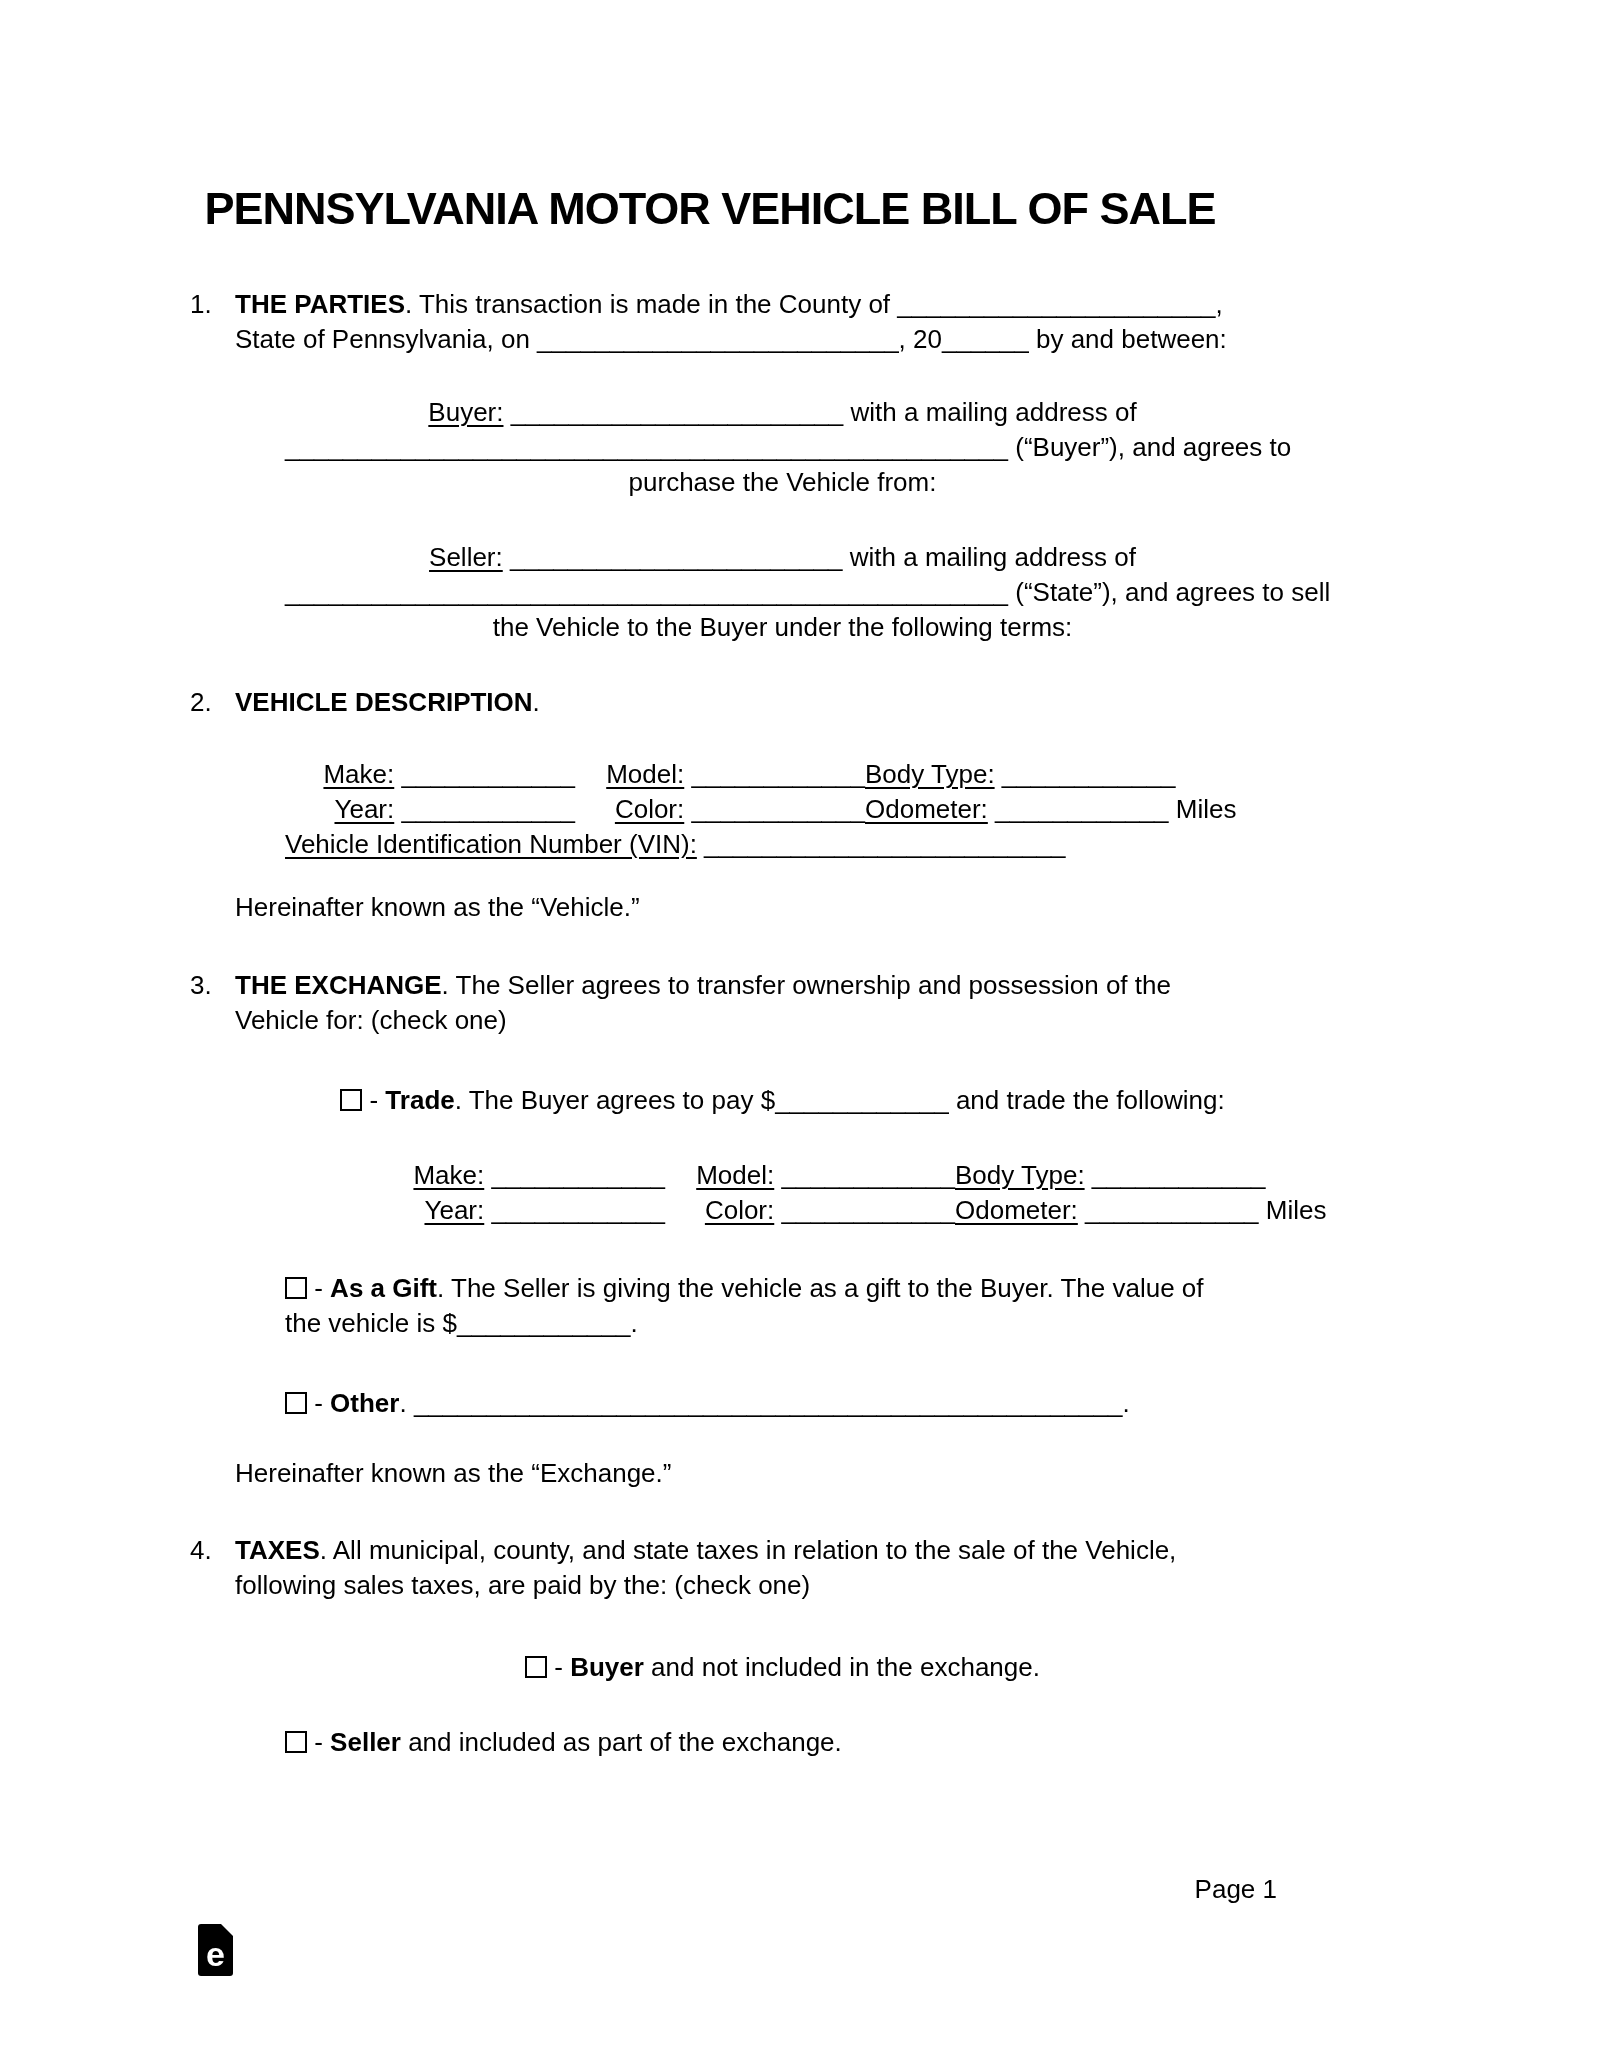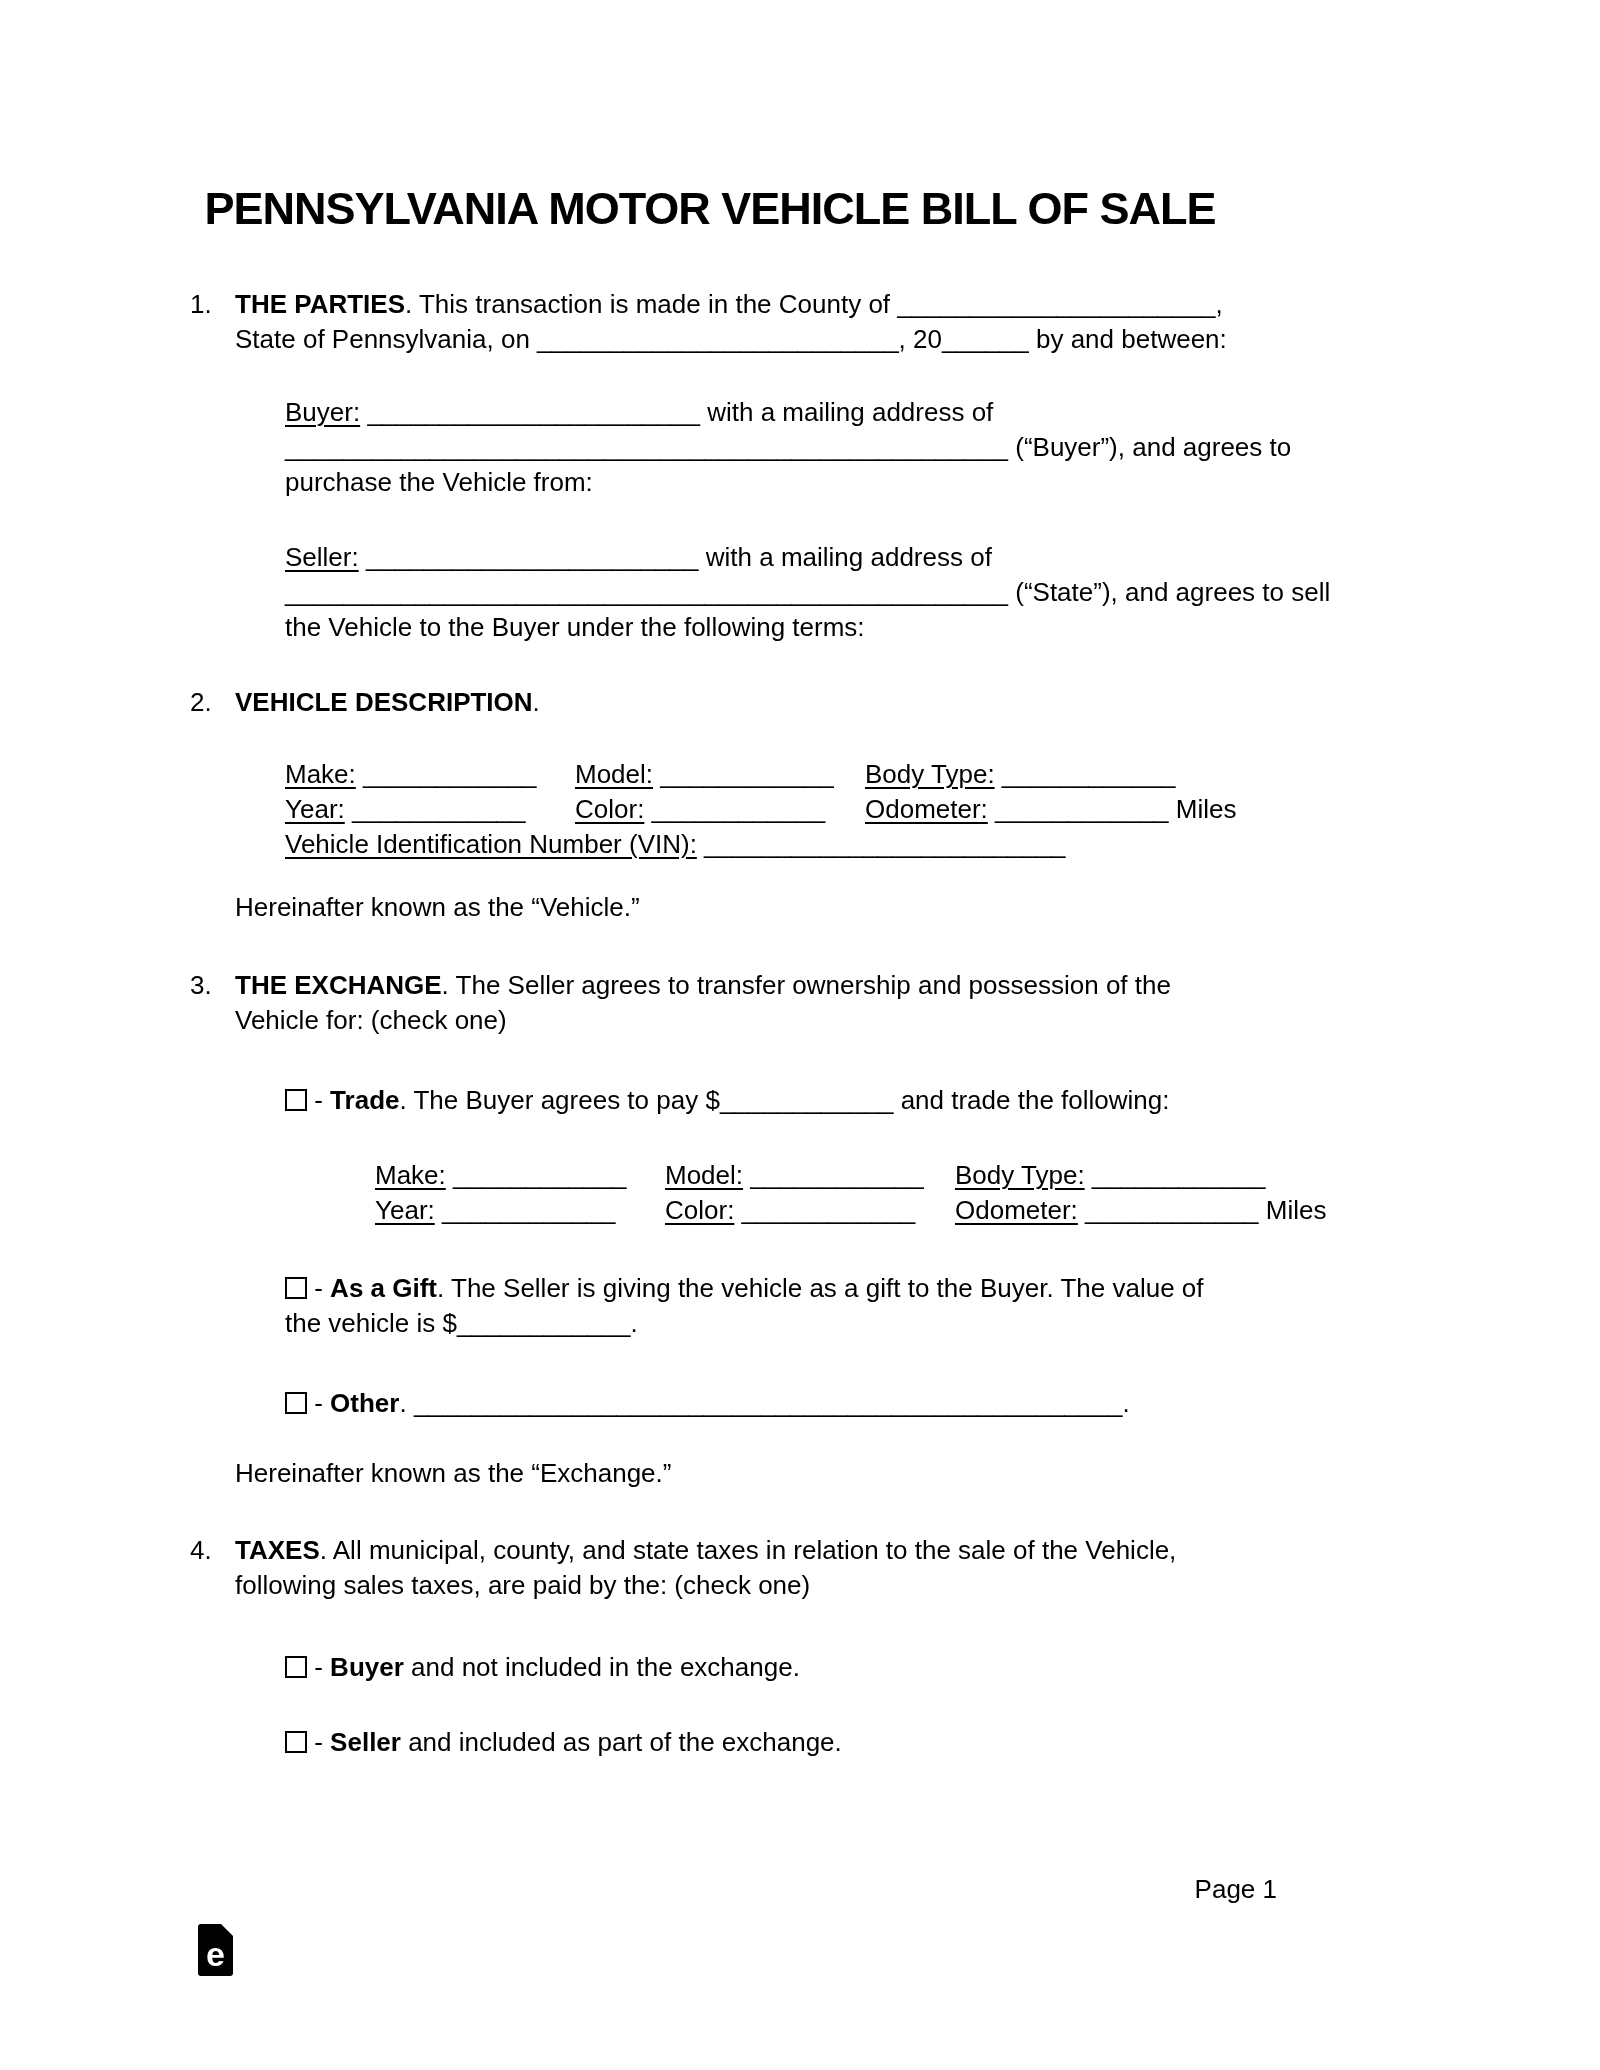--- a/index.html
+++ b/index.html
@@ -19,28 +19,28 @@
     white-space:nowrap;
   }
   .content { padding-left:235px; padding-right:140px; }
   .sec { position:relative; }
   .num { position:absolute; left:-45px; top:0; }
   .ind1 { margin-left:50px; }
   .ind2 { margin-left:140px; }
   .line { white-space:nowrap; }
   .b { font-weight:bold; }
   .ul { text-decoration:underline; text-underline-offset:4px; text-decoration-thickness:2px; }
-  .col { display:inline-block; width:290px; }
+  .col { display:inline-block; width:290px;text-align:right; }
   .cb {
     display:inline-block; width:18px; height:18px;
     border:2px solid #000; background:#fff;
     vertical-align:-2px;
   }
   .mb28{margin-bottom:28px;} .mb35{margin-bottom:35px;} .mb37{margin-bottom:37px;}
-  .mb38{margin-bottom:38px;} .mb40{margin-bottom:40px;} .mb42{margin-bottom:42px;}
+  .mb38{margin-bottom:38px;} .mb40{margin-bottom:40px;text-align:center;} .mb42{margin-bottom:42px;}
   .mb43{margin-bottom:43px;} .mb45{margin-bottom:45px;} .mb47{margin-bottom:47px;}
   .logo {
     position:absolute; left:198px; top:1924px;
     width:35px; height:52px; background:#000; border-radius:3px;
   }
   .logo .fold {
     position:absolute; top:0; right:0; width:0; height:0;
     border-top:12px solid #fff; border-left:12px solid transparent;
   }
   .logo .letter {

